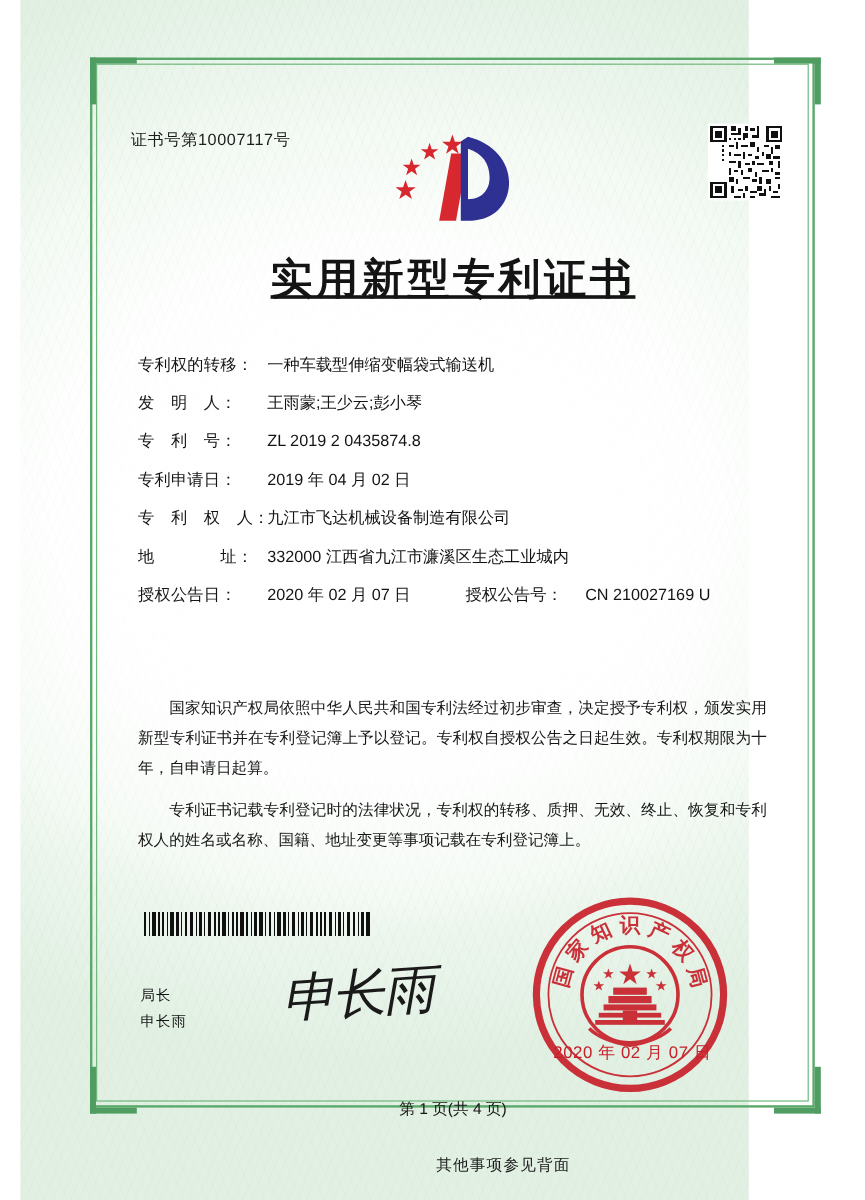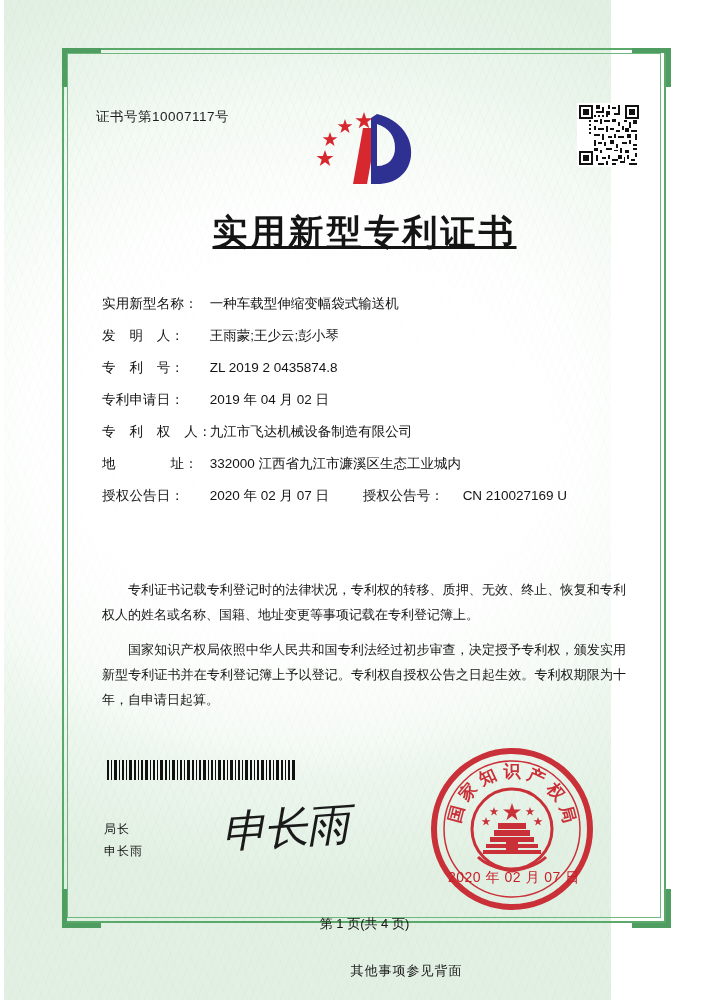--- a/index.html
+++ b/index.html
@@ -11,21 +11,21 @@
     width: 721px;
     height: 1000px;
     font-family: "Liberation Sans", sans-serif;
     position: relative;
     overflow: hidden;
   }
 
   
   #certificate {
     position: absolute;
-    left: 4px;
+    left: 17px;
     top: 0;
     width: 607px;
     height: 1000px;
     background:
       radial-gradient(ellipse 600px 460px at 50% 42%, #ffffff 0%, #fdfefd 42%, #f4faf4 68%, #e9f4ea 85%, #e2f0e3 100%);
   }
 
   
   #guilloche {
     position: absolute;
@@ -136,21 +136,21 @@
     display: inline-block;
     width: 104px;
     letter-spacing: 0.2px;
   }
   .field-value {
     display: inline-block;
   }
   .field-row .extra-label {
     display: inline-block;
     width: 96px;
-    margin-left: 30px;
+    margin-left: 42px;
   }
 
   
   #body-text {
     position: absolute;
     left: 98px;
     top: 577px;
     width: 524px;
     font-size: 13px;
     line-height: 25px;
@@ -362,21 +362,21 @@
       <rect x="22" y="30" width="2" height="1"></rect>
         <rect x="27" y="31" width="4" height="1"></rect>
     </g>
   </svg>
 
   <div id="title">实用新型专利证书</div>
 
   <div id="fields">
 
     <div class="field-row">
-      <span class="field-label">实用新型名称：</span>
+      <span class="field-label">专利权的转移：</span>
       <span class="field-value">一种车载型伸缩变幅袋式输送机</span>
     </div>
 
     <div class="field-row">
       <span class="field-label">发　明　人：</span>
       <span class="field-value">王雨蒙;王少云;彭小琴</span>
     </div>
 
     <div class="field-row">
       <span class="field-label">专　利　号：</span>
@@ -401,22 +401,22 @@
     <div class="field-row">
       <span class="field-label">授权公告日：</span>
       <span class="field-value">2020 年 02 月 07 日</span>
       <span class="extra-label">授权公告号：</span>
       <span class="field-value">CN 210027169 U</span>
     </div>
 
   </div>
 
   <div id="body-text">
+    <p>国家知识产权局依照中华人民共和国专利法经过初步审查，决定授予专利权，颁发实用新型专利证书并在专利登记簿上予以登记。专利权自授权公告之日起生效。专利权期限为十年，自申请日起算。</p>
     <p>专利证书记载专利登记时的法律状况，专利权的转移、质押、无效、终止、恢复和专利权人的姓名或名称、国籍、地址变更等事项记载在专利登记簿上。</p>
-    <p>国家知识产权局依照中华人民共和国专利法经过初步审查，决定授予专利权，颁发实用新型专利证书并在专利登记簿上予以登记。专利权自授权公告之日起生效。专利权期限为十年，自申请日起算。</p>
   </div>
 
   <svg id="barcode" viewBox="0 0 190 20" shape-rendering="crispEdges">
     <rect width="190" height="20" fill="none"></rect>
     <g fill="#101010">
       <rect x="0" y="0" width="2" height="20"></rect>
         <rect x="4" y="0" width="1" height="20"></rect>
       <rect x="7" y="0" width="3" height="20"></rect>
         <rect x="12" y="0" width="1" height="20"></rect>
       <rect x="15" y="0" width="2" height="20"></rect>

